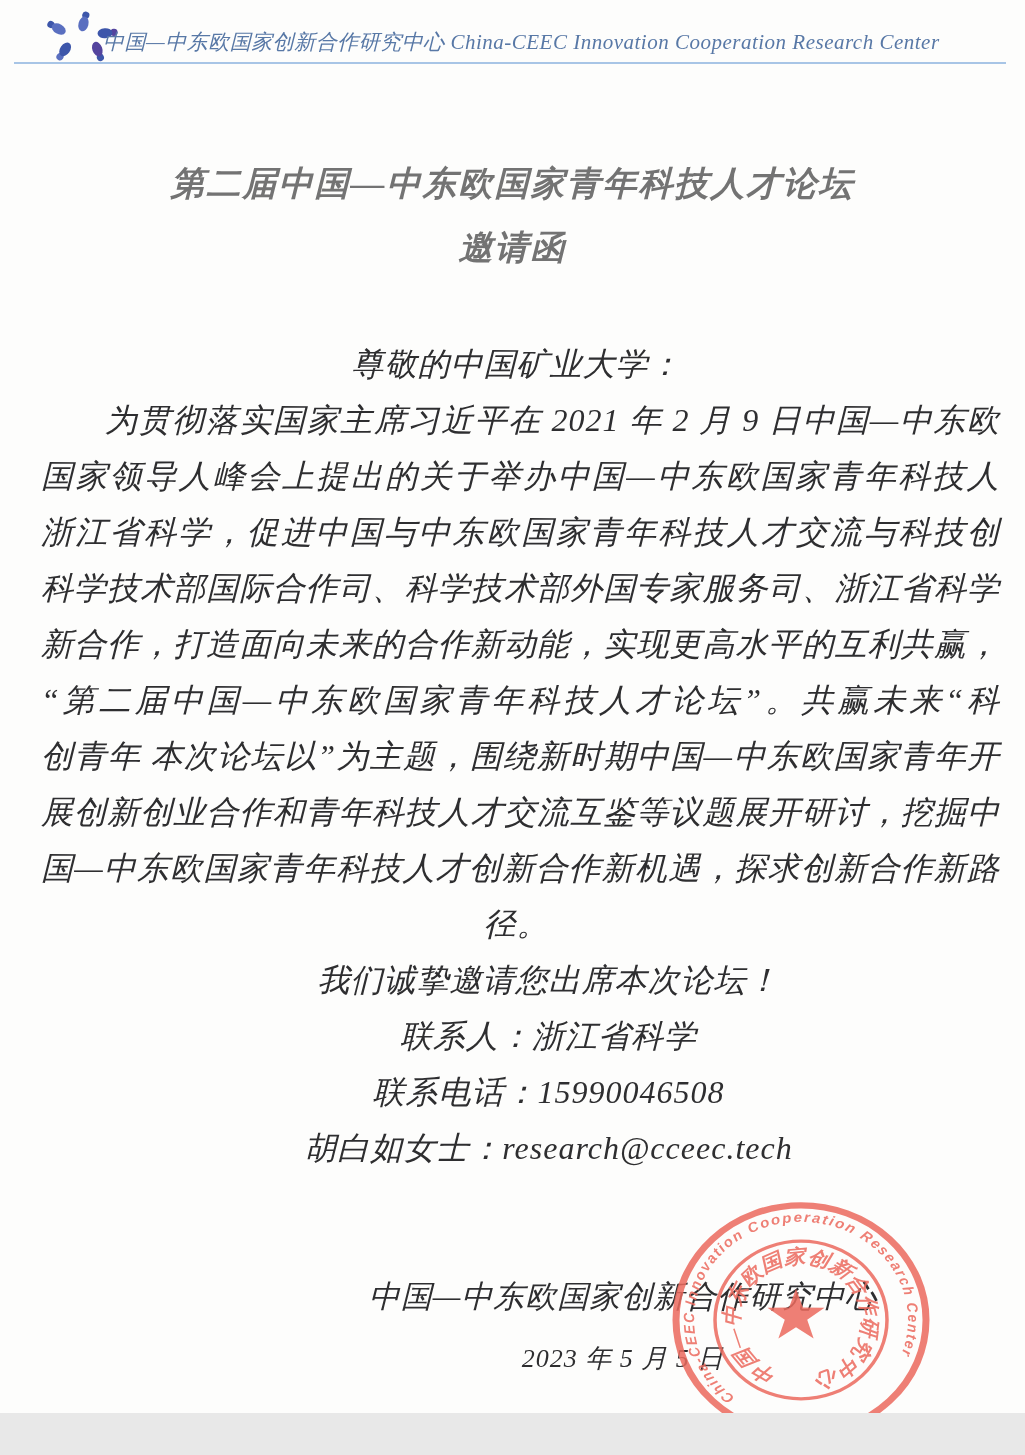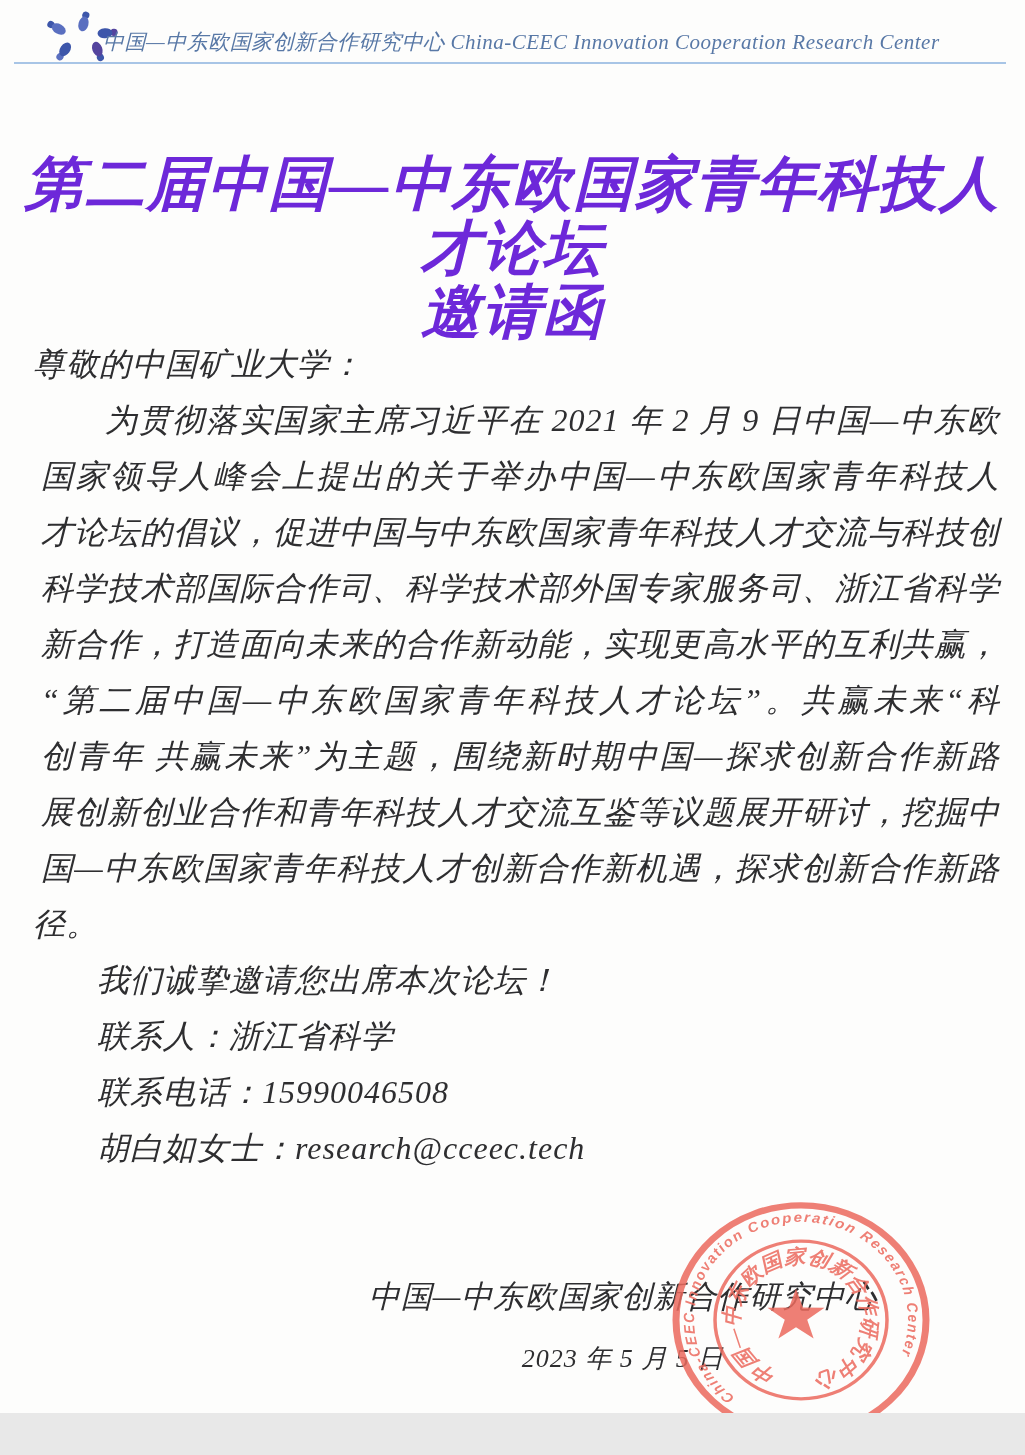--- a/index.html
+++ b/index.html
@@ -20,30 +20,30 @@
     font-size:21px;letter-spacing:.5px;white-space:nowrap;
     color:#5878a6;
   }
   .header-rule{
     position:absolute;left:14px;top:62px;width:992px;height:2px;
     background:#a8c5e6;
   }
   
   .doc-title{
     position:absolute;left:0;top:152px;width:1025px;
-    text-align:center;font-size:59px;line-height:64px;
-    font-weight:700;letter-spacing:2px;color:#6d28d9;
+    text-align:center;font-size:34px;line-height:64px;
+    font-weight:700;letter-spacing:2px;color:#737373;
   }
   
   .letter{
     position:absolute;left:33px;top:336px;width:967px;
     font-size:32px;line-height:56px;letter-spacing:1px;
   }
   .jline{text-align:justify;text-align-last:justify;margin-left:8px;}
-  .plain{text-align:left;}
+  .plain{text-align:center;}
   .indent{text-indent:2em;}
   
   .sig{
     position:absolute;left:323px;top:1266px;width:600px;
     text-align:center;line-height:62px;
   }
   .sig-org{font-size:31px;letter-spacing:1px;}
   .sig-date{font-size:26px;letter-spacing:1px;}
   
   .stamp{
@@ -98,25 +98,25 @@
 
   <div class="doc-title">
     <div>第二届中国—中东欧国家青年科技人才论坛</div>
     <div>邀请函</div>
   </div>
 
   <div class="letter">
     <div class="plain">尊敬的中国矿业大学：</div>
     <div class="jline indent">为贯彻落实国家主席习近平在 2021 年 2 月 9 日中国—中东欧</div>
     <div class="jline">国家领导人峰会上提出的关于举办中国—中东欧国家青年科技人</div>
-    <div class="jline">才论坛的倡议，促进中国与中东欧国家青年科技人才交流与科技创</div>
+    <div class="jline">浙江省科学，促进中国与中东欧国家青年科技人才交流与科技创</div>
     <div class="jline">科学技术部国际合作司、科学技术部外国专家服务司、浙江省科学</div>
     <div class="jline">新合作，打造面向未来的合作新动能，实现更高水平的互利共赢，</div>
     <div class="jline">“第二届中国—中东欧国家青年科技人才论坛”。共赢未来“科</div>
-    <div class="jline">创青年 共赢未来”为主题，围绕新时期中国—探求创新合作新路</div>
+    <div class="jline">创青年 本次论坛以”为主题，围绕新时期中国—中东欧国家青年开</div>
     <div class="jline">展创新创业合作和青年科技人才交流互鉴等议题展开研讨，挖掘中</div>
     <div class="jline">国—中东欧国家青年科技人才创新合作新机遇，探求创新合作新路</div>
     <div class="plain">径。</div>
     <div class="plain indent">我们诚挚邀请您出席本次论坛！</div>
     <div class="plain indent">联系人：浙江省科学</div>
     <div class="plain indent">联系电话：15990046508</div>
     <div class="plain indent">胡白如女士：research@cceec.tech</div>
   </div>
 
   <div class="sig">

